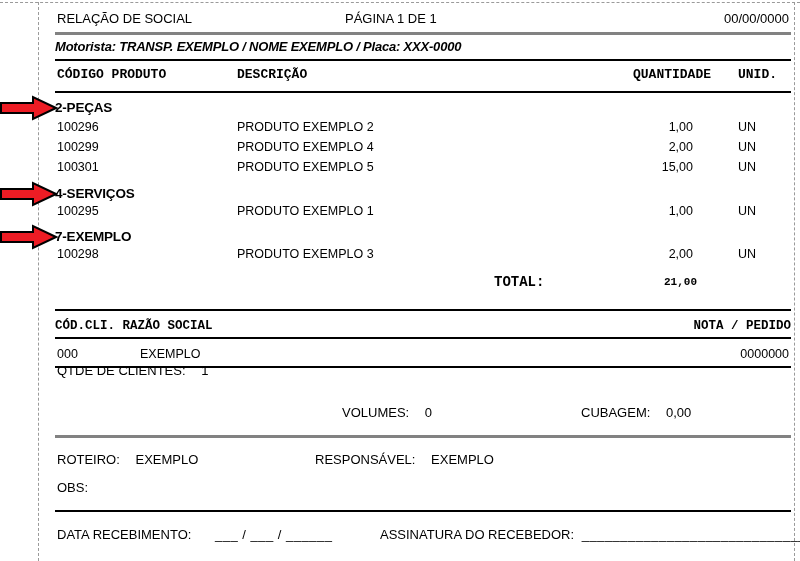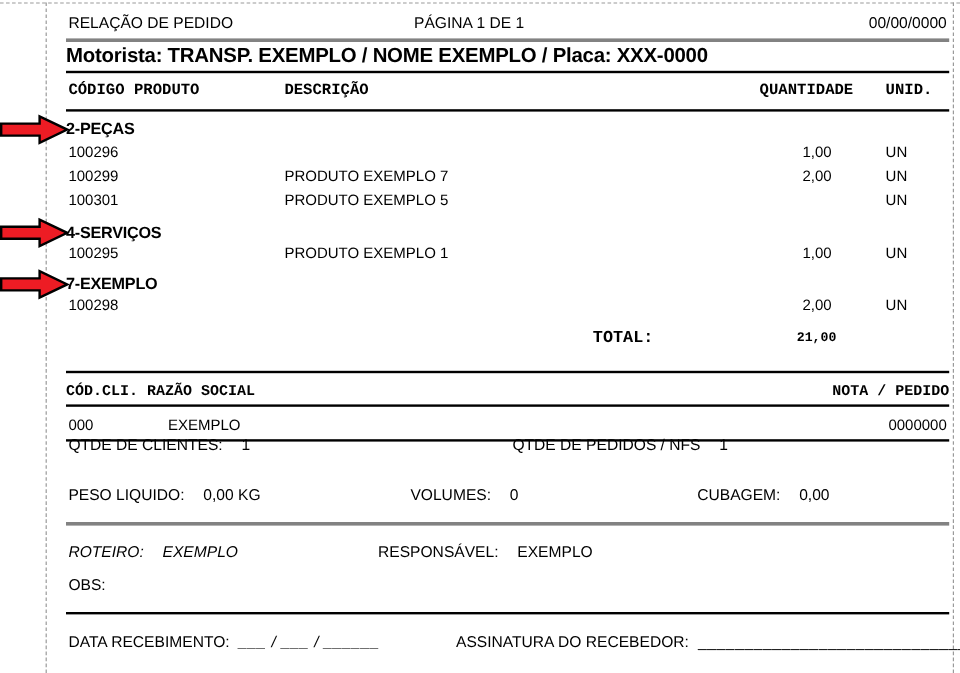--- a/index.html
+++ b/index.html
@@ -14,21 +14,21 @@
   
   .band { position:absolute; left:55px; width:736px; height:16px; font-size:12.5px; line-height:16px; white-space:nowrap; }
   .hline { position:absolute; left:55px; width:736px; background:#000; height:2px; }
   .hline.gray { background:#828282; height:3px; }
 
   
   .h-title { position:absolute; left:2px; font-size:13px; }
   .h-page  { position:absolute; left:290px; font-size:13px; }
   .h-date  { position:absolute; right:2px; font-size:13px; }
 
-  .driver { font-weight:bold; font-size:17px; letter-spacing:-0.2px; }
+  .driver { font-weight:bold; font-style:italic; font-size:13px; letter-spacing:-0.2px; }
 
   
   .c-code { position:absolute; left:2px; }
   .c-desc { position:absolute; left:182px; }
   .c-qty  { position:absolute; left:500px; width:138px; text-align:right; }
   .c-unit { position:absolute; left:683px; }
 
   .thead { font-family:"Liberation Mono", monospace; font-weight:bold; font-size:13px; }
   .thead .c-qty-h { position:absolute; left:578px; }
 
@@ -52,21 +52,21 @@
   .callout { position:absolute; left:0; width:58px; height:26px; }
 </style>
 </head>
 <body>
 
 <div class="guide-top"></div>
 <div class="guide-left"></div>
 <div class="guide-right"></div>
 
 <div class="band" style="top:11px;">
-  <span class="h-title">RELAÇÃO DE PEDIDO</span>
+  <span class="h-title">RELAÇÃO DE SOCIAL</span>
   <span class="h-page">PÁGINA 1 DE 1</span>
   <span class="h-date">00/00/0000</span>
 </div>
 <div class="hline gray" style="top:32px;"></div>
 
 <div class="band driver" style="top:39px;">Motorista: TRANSP. EXEMPLO / NOME EXEMPLO / Placa: XXX-0000</div>
 <div class="hline" style="top:59px;"></div>
 
 <div class="band thead" style="top:67px;">
   <span class="c-code">CÓDIGO PRODUTO</span>
@@ -83,46 +83,49 @@
   <polygon points="1,8 33,8 33,2 56,13 33,24 33,18 1,18" fill="#ed1c24" stroke="#000" stroke-width="2"></polygon>
 </svg>
 <svg class="callout" style="top:224px;" viewBox="0 0 58 26">
   <polygon points="1,8 33,8 33,2 56,13 33,24 33,18 1,18" fill="#ed1c24" stroke="#000" stroke-width="2"></polygon>
 </svg>
 
 <div class="band group-title" style="top:100px;">2-PEÇAS</div>
 
 <div class="band" style="top:119px;">
   <span class="c-code">100296</span>
+  <span class="c-desc">PRODUTO EXEMPLO 2</span>
   <span class="c-qty">1,00</span>
   <span class="c-unit">UN</span>
 </div>
 <div class="band" style="top:139px;">
   <span class="c-code">100299</span>
-  <span class="c-desc">PRODUTO EXEMPLO 7</span>
+  <span class="c-desc">PRODUTO EXEMPLO 4</span>
   <span class="c-qty">2,00</span>
   <span class="c-unit">UN</span>
 </div>
 <div class="band" style="top:159px;">
   <span class="c-code">100301</span>
   <span class="c-desc">PRODUTO EXEMPLO 5</span>
+  <span class="c-qty">15,00</span>
   <span class="c-unit">UN</span>
 </div>
 
 <div class="band group-title" style="top:186px;">4-SERVIÇOS</div>
 <div class="band" style="top:203px;">
   <span class="c-code">100295</span>
   <span class="c-desc">PRODUTO EXEMPLO 1</span>
   <span class="c-qty">1,00</span>
   <span class="c-unit">UN</span>
 </div>
 
 <div class="band group-title" style="top:229px;">7-EXEMPLO</div>
 <div class="band" style="top:246px;">
   <span class="c-code">100298</span>
+  <span class="c-desc">PRODUTO EXEMPLO 3</span>
   <span class="c-qty">2,00</span>
   <span class="c-unit">UN</span>
 </div>
 
 <div class="band" style="top:274px; height:18px;">
   <span class="total-label">TOTAL:</span>
   <span class="total-value">21,00</span>
 </div>
 
 <div class="hline" style="top:309px;"></div>
@@ -138,62 +141,54 @@
   <span class="cli-name">EXEMPLO</span>
   <span class="cli-nota">0000000</span>
 </div>
 <div class="hline" style="top:366px;"></div>
 
 <div class="band" style="top:363px;">
   <span class="pair" style="left:2px;">
     <span>QTDE DE CLIENTES:</span>
     <span class="val">1</span>
   </span>
-  <span class="pair" style="left:372px;">
-    <span>QTDE DE PEDIDOS / NFS</span>
-    <span class="val">1</span>
-  </span>
 </div>
 
 <div class="band" style="top:405px;">
-  <span class="pair" style="left:2px;">
-    <span>PESO LIQUIDO:</span>
-    <span class="val">0,00 KG</span>
-  </span>
   <span class="pair" style="left:287px;">
     <span>VOLUMES:</span>
     <span class="val">0</span>
   </span>
   <span class="pair" style="left:526px;">
     <span>CUBAGEM:</span>
     <span class="val">0,00</span>
   </span>
 </div>
 
 <div class="hline gray" style="top:435px;"></div>
 
 <div class="band" style="top:452px;">
-  <span class="pair" style="left:2px;font-style:italic;">
+  <span class="pair" style="left:2px;">
     <span>ROTEIRO:</span>
     <span class="val">EXEMPLO</span>
   </span>
   <span class="pair" style="left:260px;">
     <span>RESPONSÁVEL:</span>
     <span class="val">EXEMPLO</span>
   </span>
 </div>
 
 <div class="band" style="top:480px;">
   <span class="pair" style="left:2px;">OBS:</span>
 </div>
 
 <div class="hline" style="top:510px;"></div>
 
 <div class="band" style="top:527px;">
   <span class="pair" style="left:2px;">
     <span>DATA RECEBIMENTO:</span>
-    <span class="val blank" style="margin-left:4px;font-style:italic;">___ / ___ / ______</span>
+    <span class="val blank" style="margin-left:20px;">___ / ___ / ______</span>
   </span>
   <span class="pair" style="left:325px;">
     <span>ASSINATURA DO RECEBEDOR:</span>
     <span class="val blank" style="margin-left:4px;">______________________________</span>
   </span>
 </div>
 
 </body></html>

